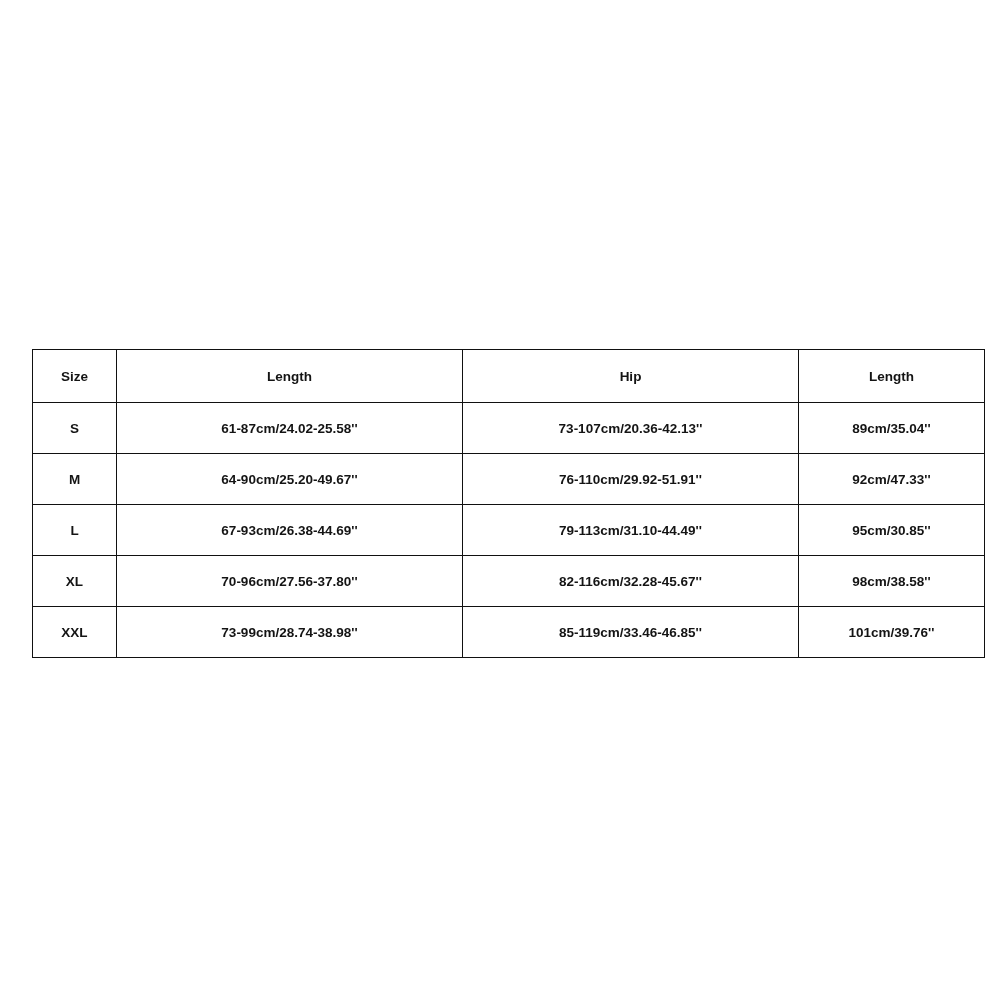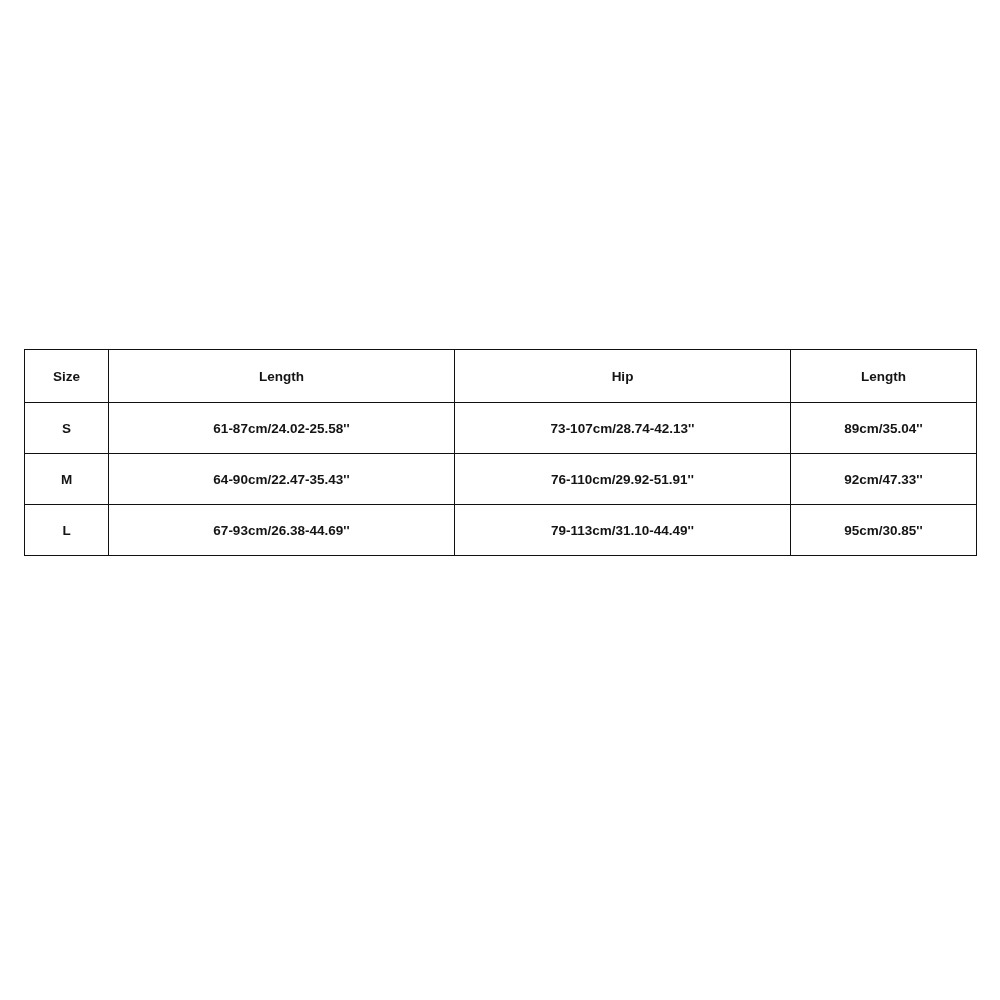--- a/index.html
+++ b/index.html
@@ -18,21 +18,21 @@
   .page {
     position: absolute;
     left: 0;
     top: 0;
     width: 1000px;
     height: 1000px;
     background: #ffffff;
   }
   .table-wrap {
     position: absolute;
-    left: 24px;
+    left: 32px;
     top: 349px;
     width: 952px;
   }
   table.size-chart {
     border-collapse: collapse;
     width: 952px;
     table-layout: fixed;
   }
   table.size-chart th,
   table.size-chart td {
@@ -73,31 +73,43 @@
           <th>Size</th>
           <th>Length</th>
           <th>Hip</th>
           <th>Length</th>
         </tr>
       </thead>
       <tbody>
         <tr>
           <td>S</td>
           <td>61-87cm/24.02-25.58''</td>
-          <td>73-107cm/28.74-42.13''</td>
+          <td>73-107cm/20.36-42.13''</td>
           <td>89cm/35.04''</td>
         </tr>
         <tr>
           <td>M</td>
-          <td>64-90cm/22.47-35.43''</td>
+          <td>64-90cm/25.20-49.67''</td>
           <td>76-110cm/29.92-51.91''</td>
           <td>92cm/47.33''</td>
         </tr>
         <tr>
           <td>L</td>
           <td>67-93cm/26.38-44.69''</td>
           <td>79-113cm/31.10-44.49''</td>
           <td>95cm/30.85''</td>
         </tr>
+        <tr>
+          <td>XL</td>
+          <td>70-96cm/27.56-37.80''</td>
+          <td>82-116cm/32.28-45.67''</td>
+          <td>98cm/38.58''</td>
+        </tr>
+        <tr>
+          <td>XXL</td>
+          <td>73-99cm/28.74-38.98''</td>
+          <td>85-119cm/33.46-46.85''</td>
+          <td>101cm/39.76''</td>
+        </tr>
       </tbody>
     </table>
   </div>
 </div>
 
 </body></html>

